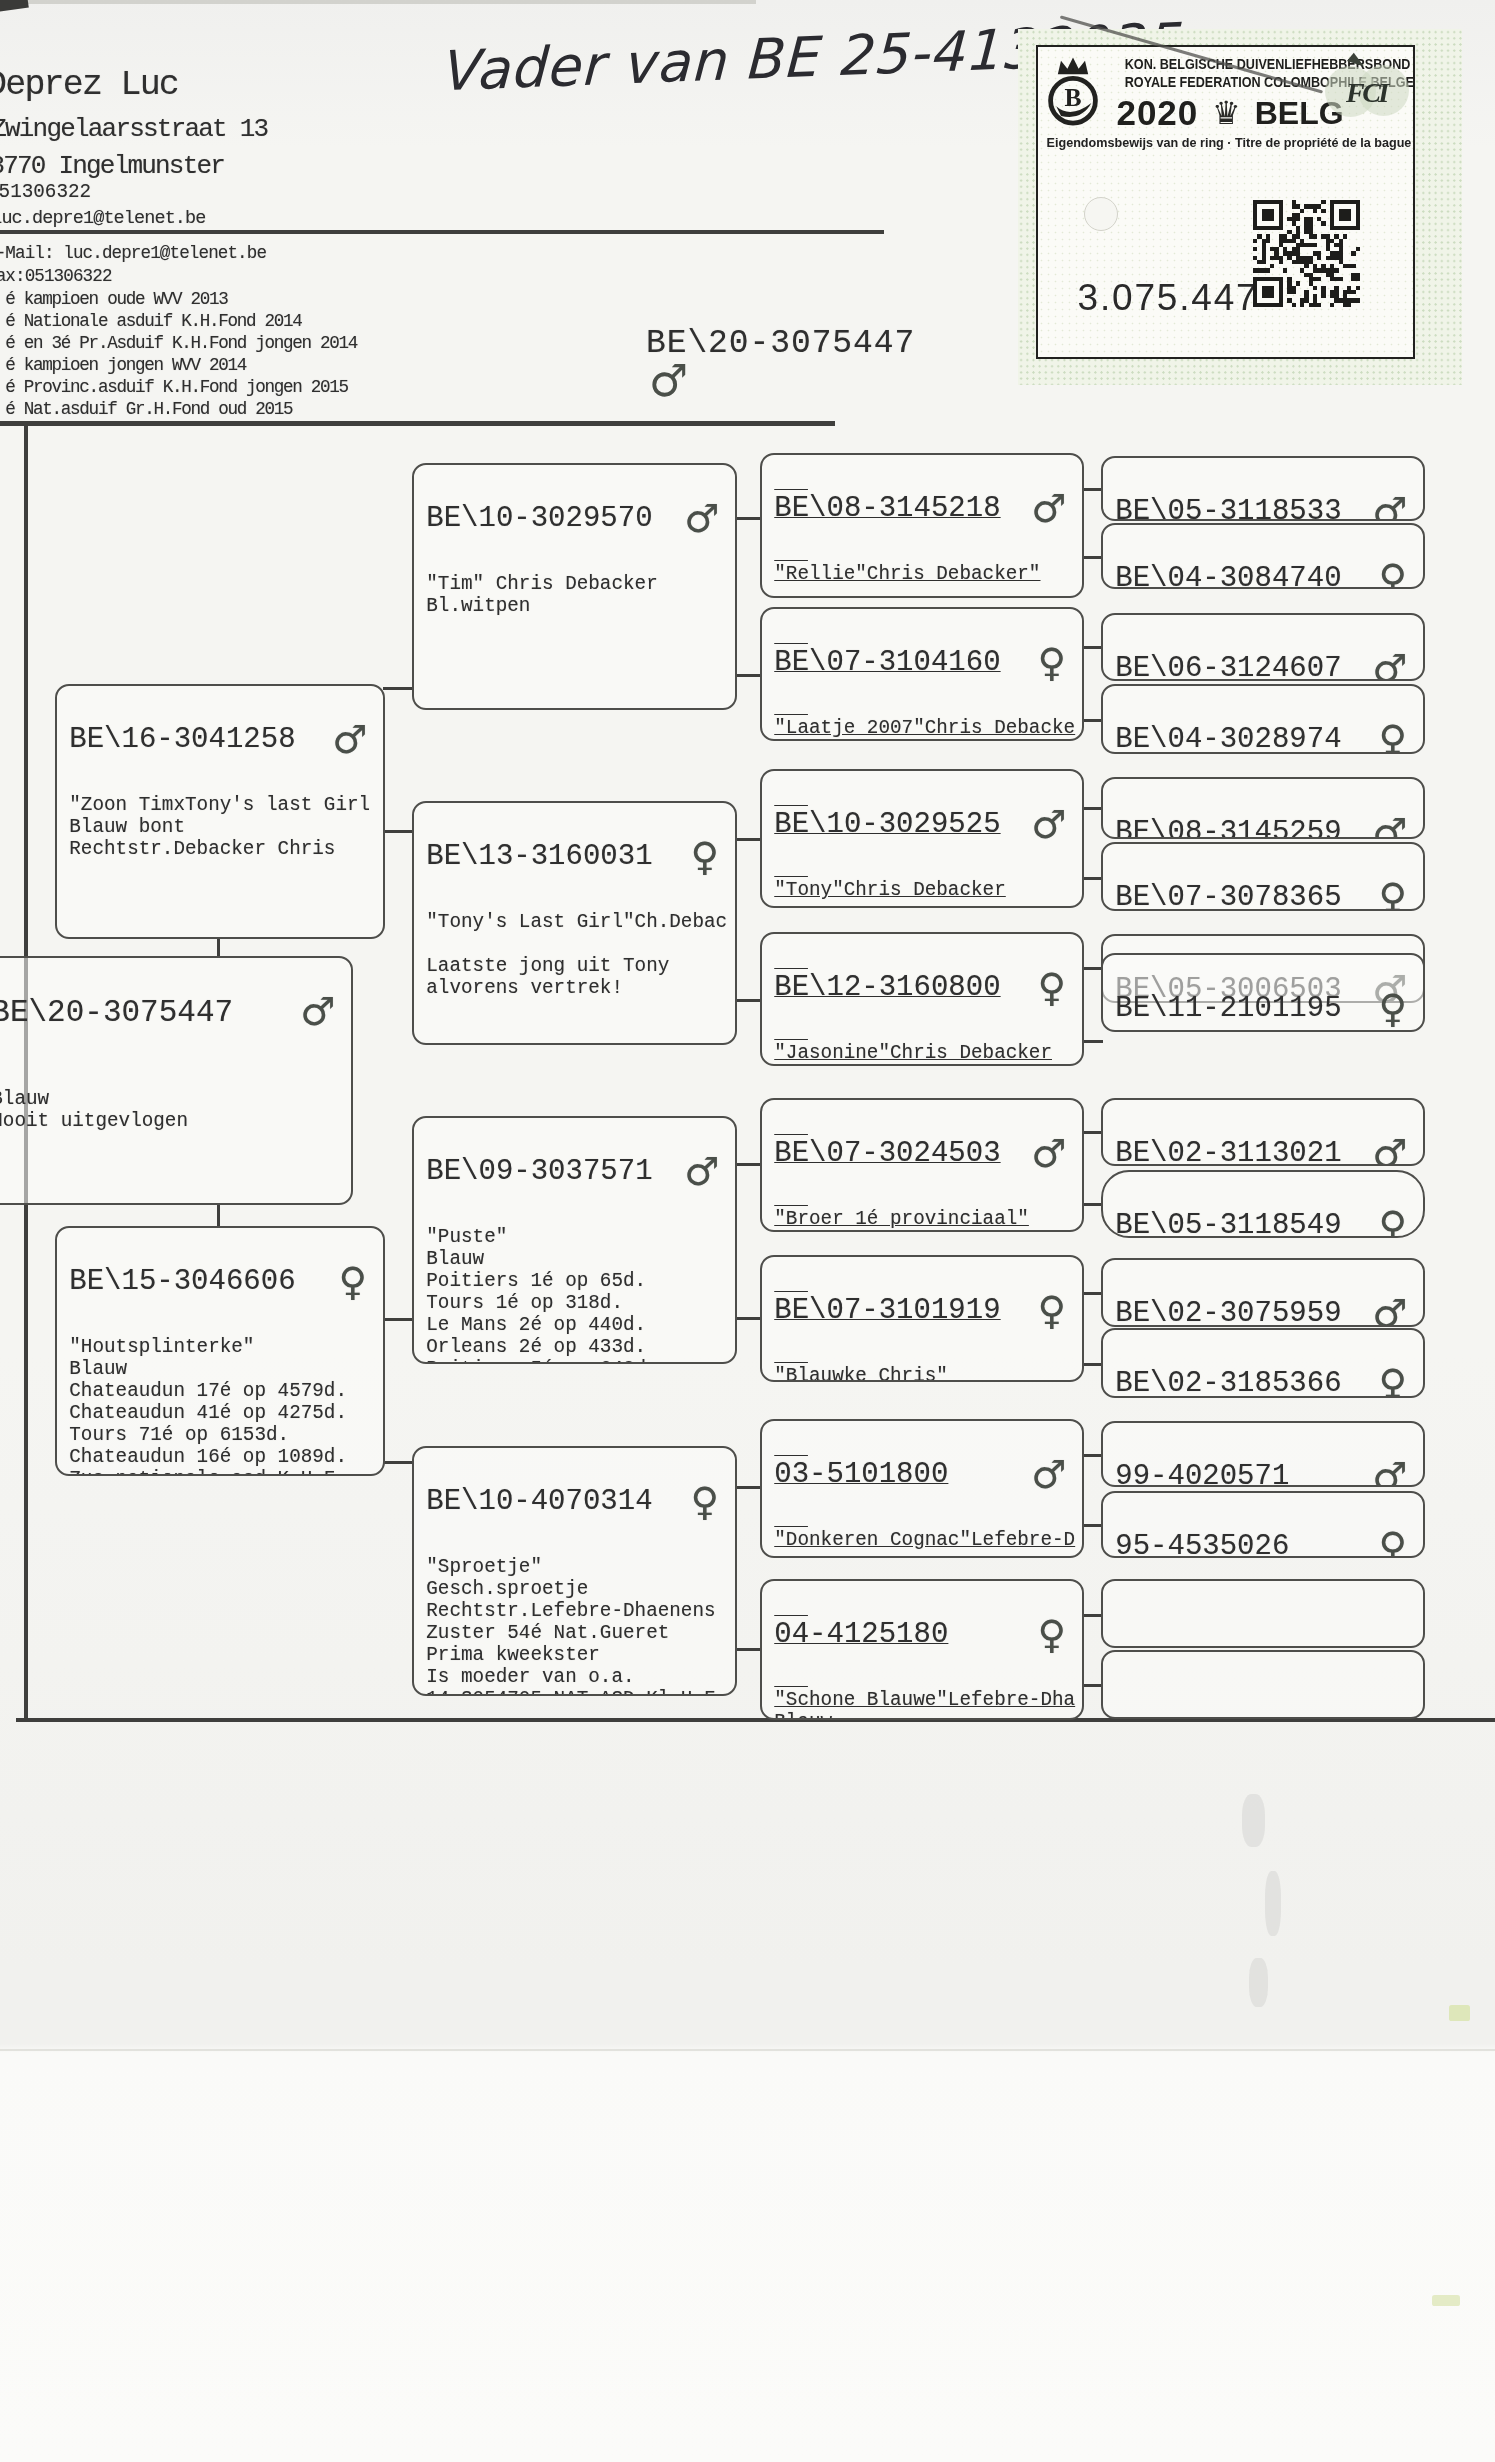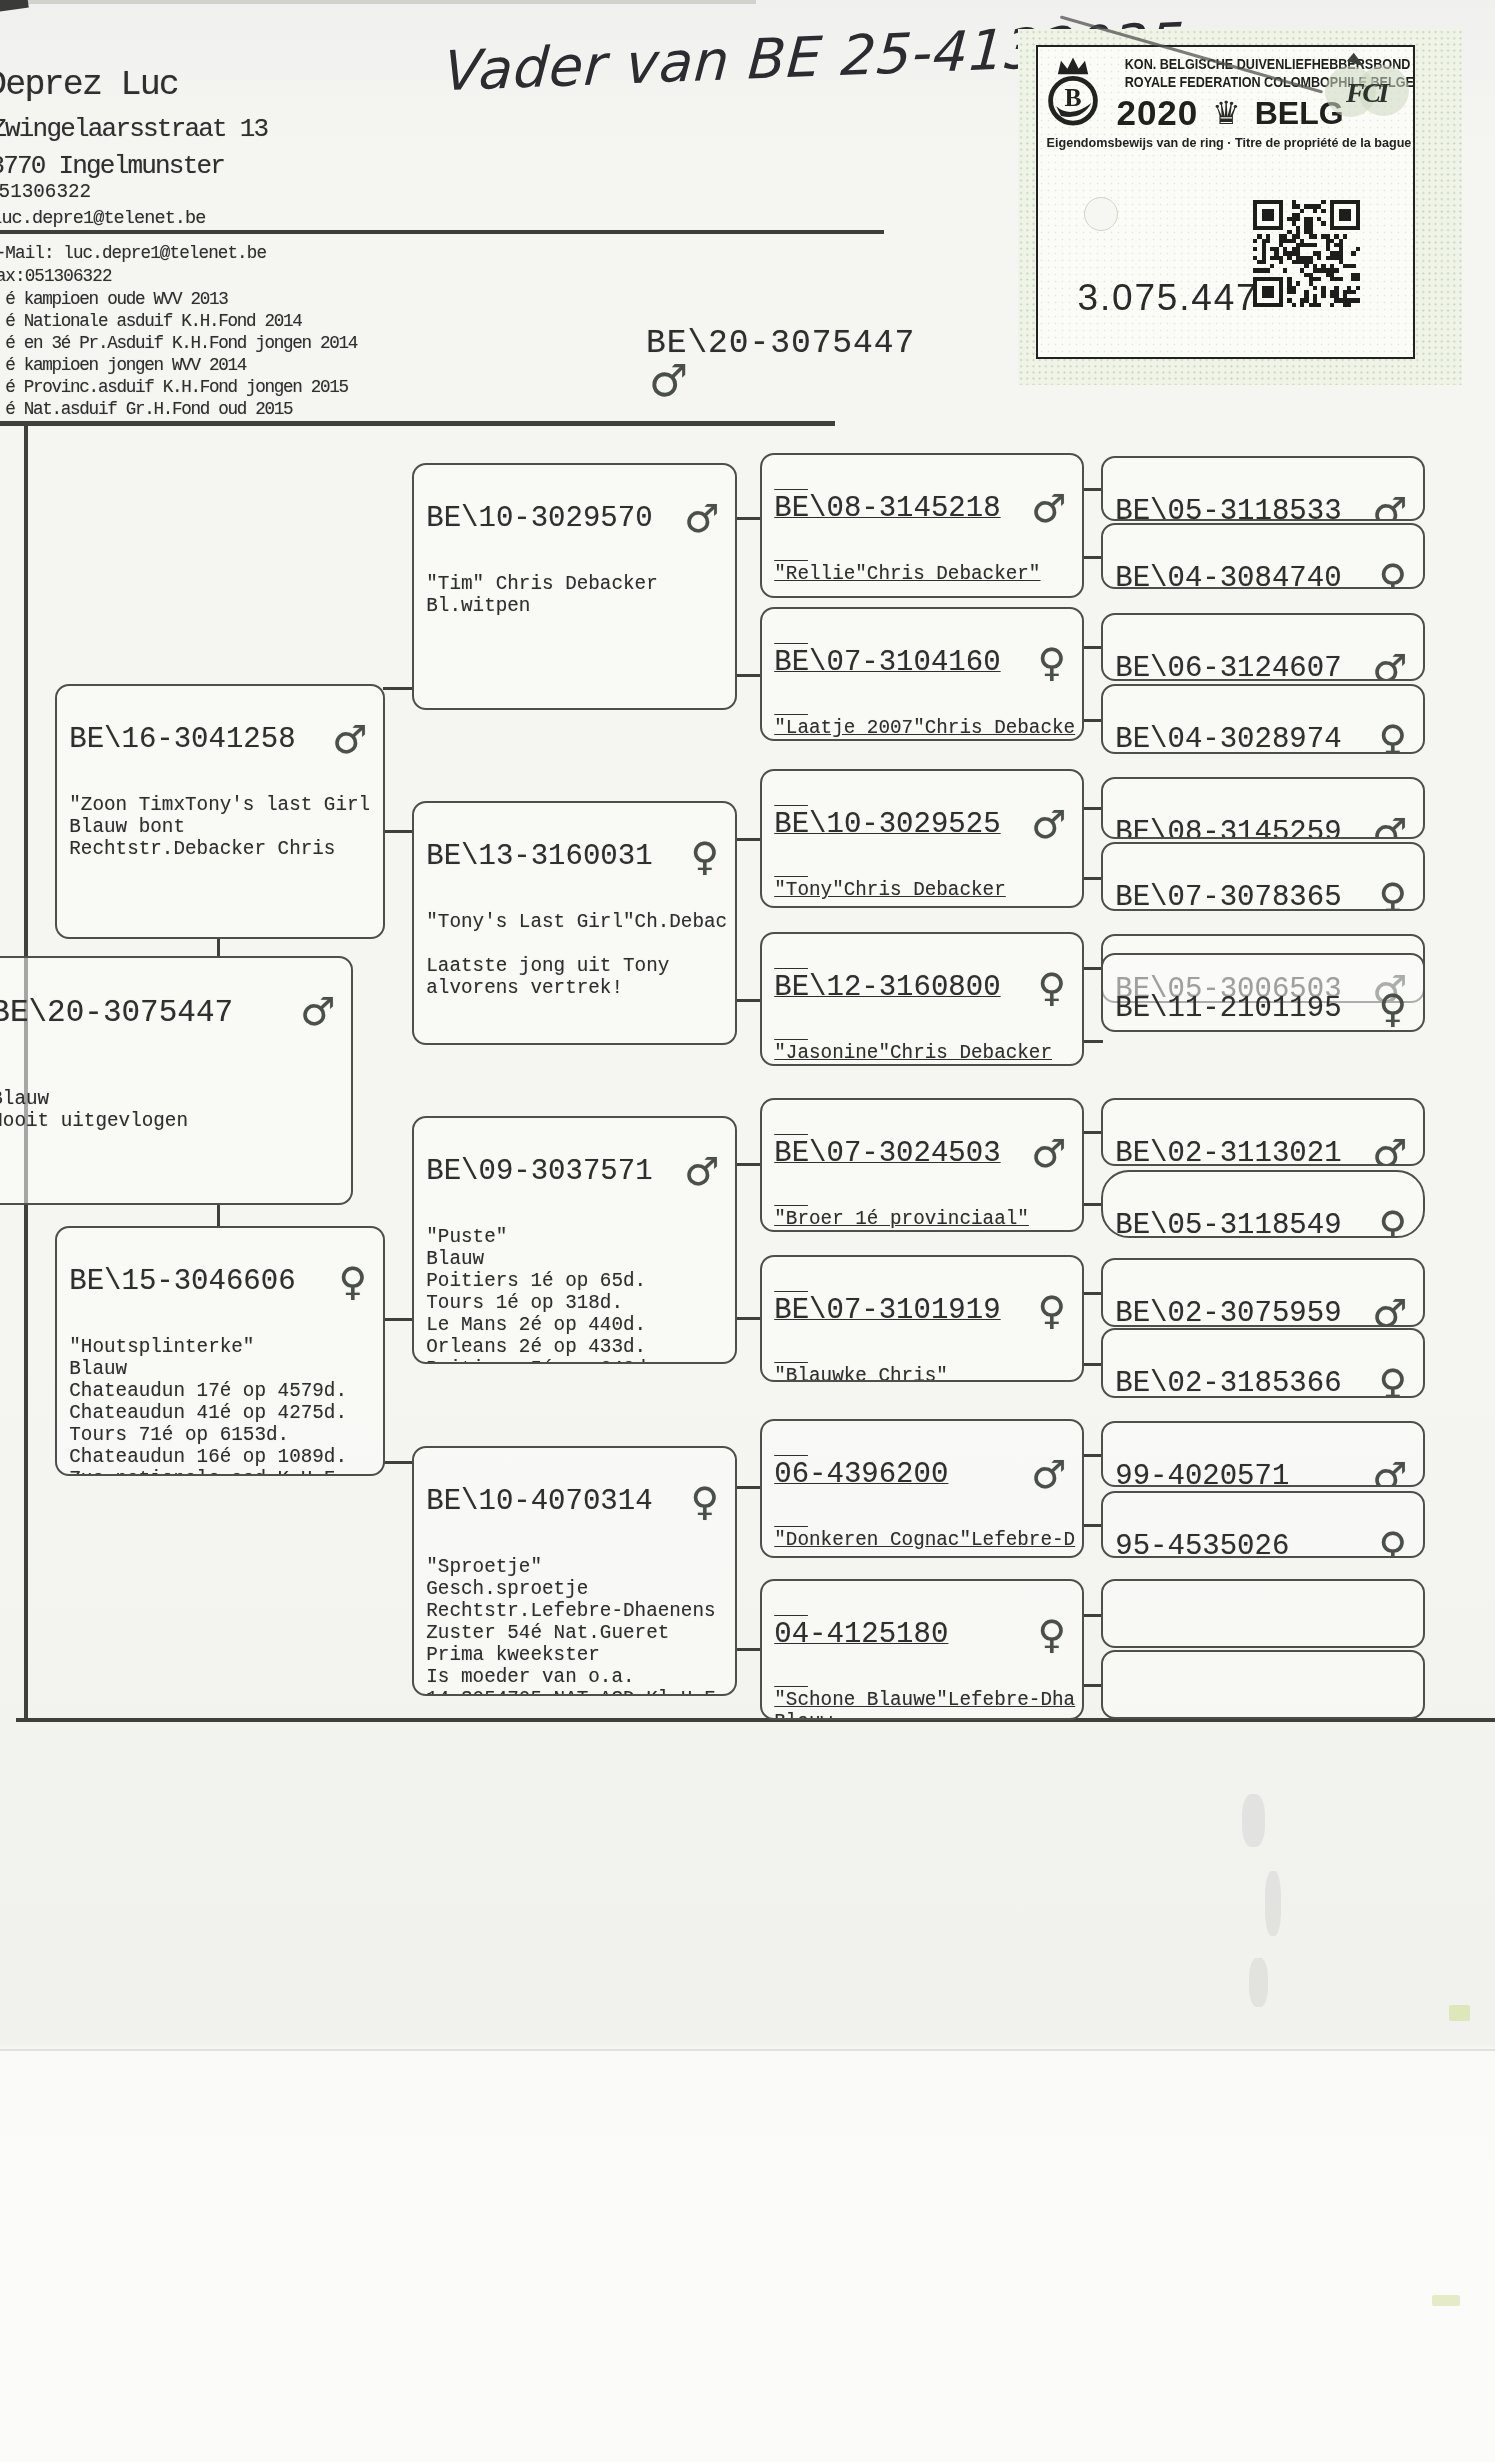--- a/index.html
+++ b/index.html
@@ -443,21 +443,21 @@
   </div>
   <div class="pbox tw g3 b11">
     <div class="ring-row"><span class="ring">BE\07-3024503</span><span class="sex">♂</span></div>
     <div class="blines"><div>"Broer 1é provinciaal"</div><div>Donker gesch.</div></div>
   </div>
   <div class="pbox tw g3 b12">
     <div class="ring-row"><span class="ring">BE\07-3101919</span><span class="sex">♀</span></div>
     <div class="blines"><div>"Blauwke Chris"</div></div>
   </div>
   <div class="pbox tw g3 b13">
-    <div class="ring-row"><span class="ring">06-4396200</span><span class="sex">♂</span></div>
+    <div class="ring-row"><span class="ring">03-5101800</span><span class="sex">♂</span></div>
     <div class="blines"><div>"Donkeren Cognac"Lefebre-D</div><div>&nbsp;</div></div>
   </div>
   <div class="pbox tw g3 b14">
     <div class="ring-row"><span class="ring">04-4125180</span><span class="sex">♀</span></div>
     <div class="blines"><div>"Schone Blauwe"Lefebre-Dha</div><div>Blauw</div></div>
   </div>
   <div class="pbox tw g4 b15">
     <div class="ring-row"><span class="ring">BE\05-3118533</span><span class="sex">♂</span></div>
     
   </div>

